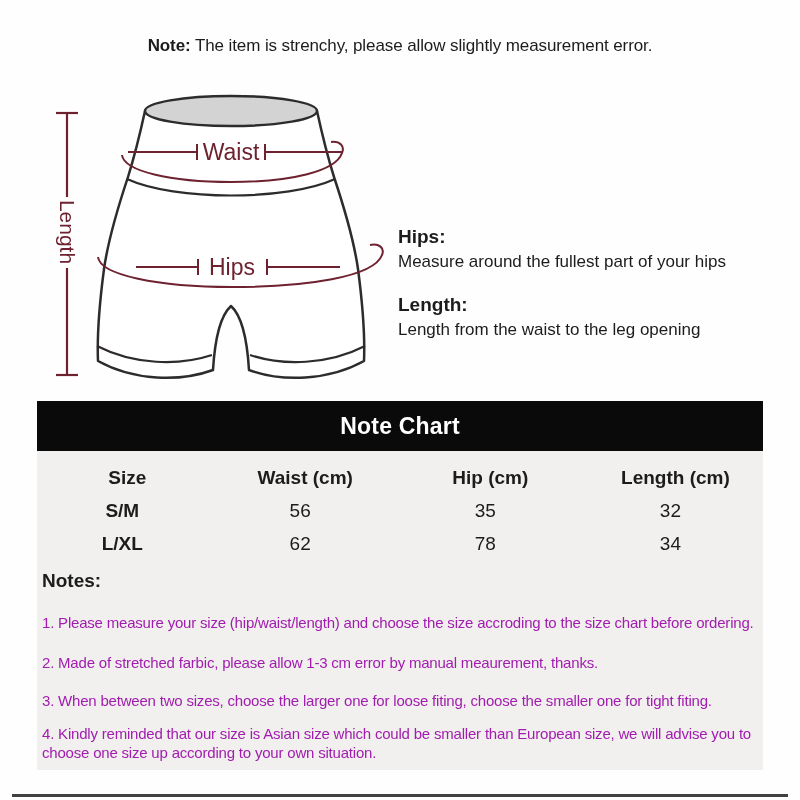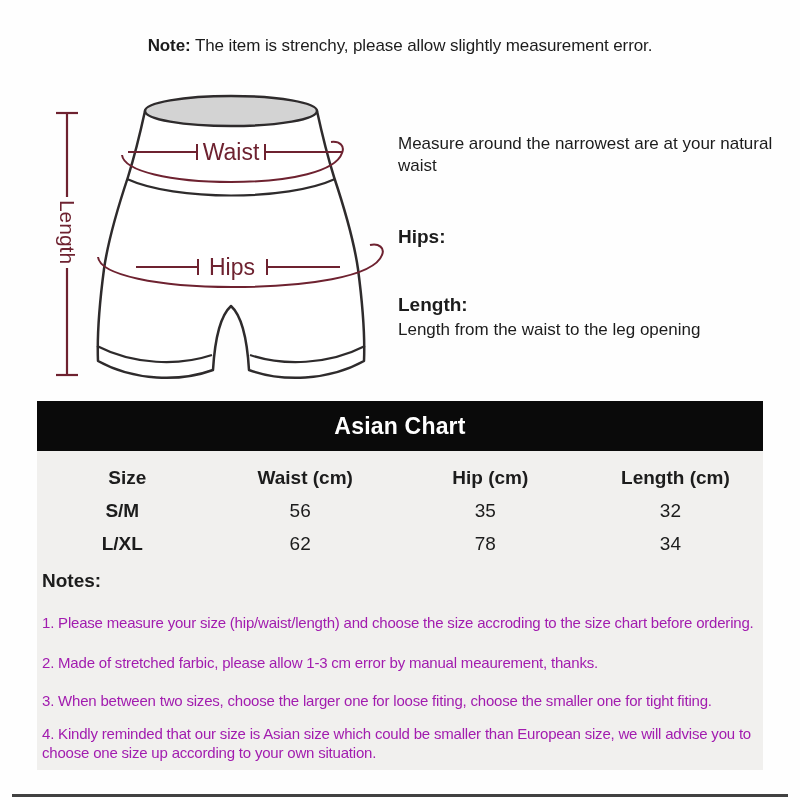--- a/index.html
+++ b/index.html
@@ -96,32 +96,32 @@
     <path d="M58,172 C60,190 118,202 192,202 C266,202 334,192 342,170 C345,163 339,158 330,160"></path>
     <line x1="96" y1="182" x2="158" y2="182"></line>
     <line x1="158" y1="174" x2="158" y2="190"></line>
     <line x1="227" y1="174" x2="227" y2="190"></line>
     <line x1="227" y1="182" x2="300" y2="182"></line>
   </g>
   <text x="192" y="182" text-anchor="middle" dominant-baseline="central" fill="#6e2230" font-size="23" font-family="Liberation Sans, sans-serif">Hips</text>
 </svg>
 
 <div class="guide-block" id="guide-waist">
-  <p class="g-desc">Measure around the narrowest are at your natural waist</p>
 </div>
 <div class="guide-block" id="guide-hips">
   <p class="g-title">Hips:</p>
+  <p class="g-desc">Measure around the fullest part of your hips</p>
 </div>
 <div class="guide-block" id="guide-length">
   <p class="g-title">Length:</p>
   <p class="g-desc">Length from the waist to the leg opening</p>
 </div>
 
 <div class="panel">
-  <div class="panel-header">Asian Chart</div>
+  <div class="panel-header">Note Chart</div>
 
   <table class="size-table">
     <colgroup>
         <col class="c1">
         <col class="c2">
         <col class="c3">
         <col class="c4">
       </colgroup>
     <tbody>
         <tr>

